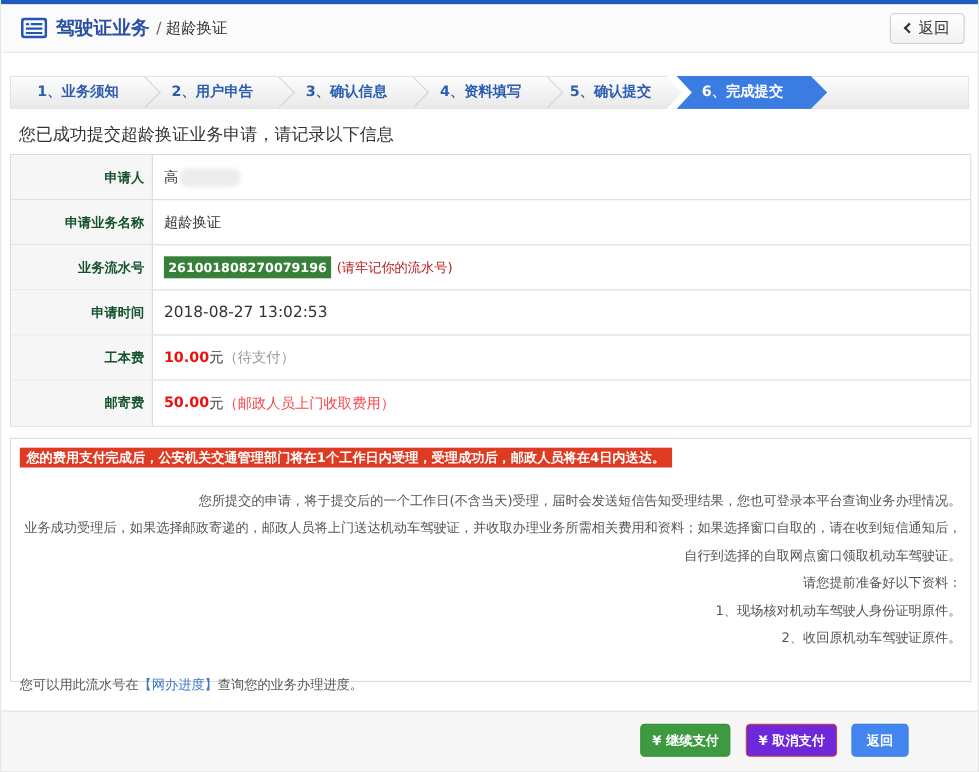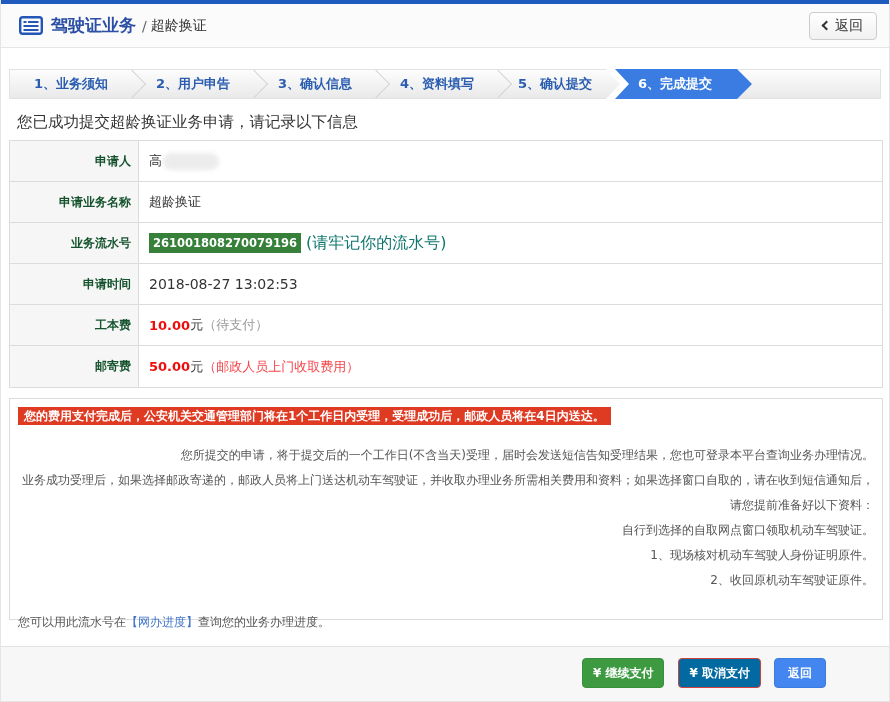--- a/index.html
+++ b/index.html
@@ -22,36 +22,36 @@
   .active-blue { position:absolute; inset:0; background:#3b7ce2; clip-path:polygon(9px 0, calc(100% - 15px) 0, 100% 50%, calc(100% - 15px) 100%, 9px 100%, 23px 50%); color:#fff; font-size:13px; font-weight:bold; line-height:30px; text-align:center; padding-right:8px; }
   .heading { margin:13px 0 0 16px; font-size:15.5px; color:#333; }
   .info-table { position:absolute; top:140px; left:8px; width:874px; border:1px solid #dcdcdc; background:#fff; }
   .row { display:flex; height:41px; border-bottom:1px solid #dcdcdc; align-items:center; }
   .row:last-child { border-bottom:none; }
   .cell-label { width:129px; align-self:stretch; background:#f6f6f6; border-right:1px solid #dcdcdc; text-align:right; padding-right:7px; font-size:12px; font-weight:bold; color:#14532d; display:flex; align-items:center; justify-content:flex-end; }
   .cell-value { flex:1; padding-left:10px; font-size:13px; color:#333; display:flex; align-items:center; }
   .time-value { font-size:14px; }
   .blur-blob { display:inline-block; width:56px; height:17px; background:#ececec; border-radius:9px; filter:blur(2px); margin-left:1px; vertical-align:middle; }
   .badge { background:#368039; color:#fff; font-weight:bold; font-size:11.5px; padding:3px 4px; }
-  .badge-note { color:#0f766e; font-size:16px; margin-left:5px; }
+  .badge-note { color:#b91c1c; font-size:12px; margin-left:5px; }
   .amount { color:#ee0e0e; font-size:13px; font-weight:bold; }
   .unit { font-size:13px; color:#444; }
   .fee-note-gray { font-size:13px; color:#999; }
   .fee-note-red { font-size:13px; color:#f4464c; }
   .notice-box { position:absolute; top:398px; left:8px; width:874px; height:222px; border:1px solid #dcdcdc; padding:6px 8px; background:#fff; }
   .alert-bar { display:inline-block; background:#df3a22; color:#fff; font-size:12px; font-weight:bold; padding:1px 6px; line-height:16px; }
   .n-line { font-size:12px; color:#555; line-height:25px; height:25px; white-space:nowrap; }
   .n-lines { margin-top:18px;text-align:right; }
   .note-line { font-size:12px; color:#555; line-height:25px; margin-top:17px; }
   .note-link { color:#3f74c8; }
   .footer { position:absolute; top:646px; left:0; right:0; bottom:0; background:#f7f7f7; border-top:1px solid #e3e3e3; }
   .btn-row { position:absolute; right:63px; top:11px; display:flex; }
   .btn { height:30px; border-radius:4px; color:#fff; font-size:12px; font-weight:bold; border:none; padding:0 10px; cursor:pointer; display:flex; align-items:center; font-family:inherit; }
   .btn-green { background:#3d9a41; border:1px solid #37903b; margin-right:14px; }
-  .btn-red { background:#0369a1; border:1px solid #d0413d; margin-right:13px; }
+  .btn-red { background:#6d28d9; border:1px solid #d0413d; margin-right:13px; }
   .btn-blue { background:#4486ef; border:1px solid #3a7ce0; padding:0 13px; }
 </style>
 </head>
 <body>
 
 <div class="page">
   <div class="topbar"></div>
   <div class="header">
     <svg class="doc-icon" viewBox="0 0 24 19">
       <rect x="1.2" y="1.2" width="21.6" height="16.6" rx="2.5" fill="none" stroke="#2456b8" stroke-width="2.4"></rect>
@@ -126,22 +126,22 @@
           <span class="fee-note-red">（邮政人员上门收取费用）</span>
         </div>
     </div>
   </div>
 
   <div class="notice-box">
     <span class="alert-bar">您的费用支付完成后，公安机关交通管理部门将在1个工作日内受理，受理成功后，邮政人员将在4日内送达。</span>
     <div class="n-lines">
         <div class="n-line">您所提交的申请，将于提交后的一个工作日(不含当天)受理，届时会发送短信告知受理结果，您也可登录本平台查询业务办理情况。</div>
         <div class="n-line">业务成功受理后，如果选择邮政寄递的，邮政人员将上门送达机动车驾驶证，并收取办理业务所需相关费用和资料；如果选择窗口自取的，请在收到短信通知后，</div>
+        <div class="n-line">自行到选择的自取网点窗口领取机动车驾驶证。</div>
         <div class="n-line">请您提前准备好以下资料：</div>
-        <div class="n-line">自行到选择的自取网点窗口领取机动车驾驶证。</div>
         <div class="n-line">1、现场核对机动车驾驶人身份证明原件。</div>
         <div class="n-line">2、收回原机动车驾驶证原件。</div>
       </div>
     <div class="note-line">
       <span>您可以用此流水号在</span><span class="note-link">【网办进度】</span><span>查询您的业务办理进度。</span>
     </div>
   </div>
 
   <div class="footer">
     <div class="btn-row">

